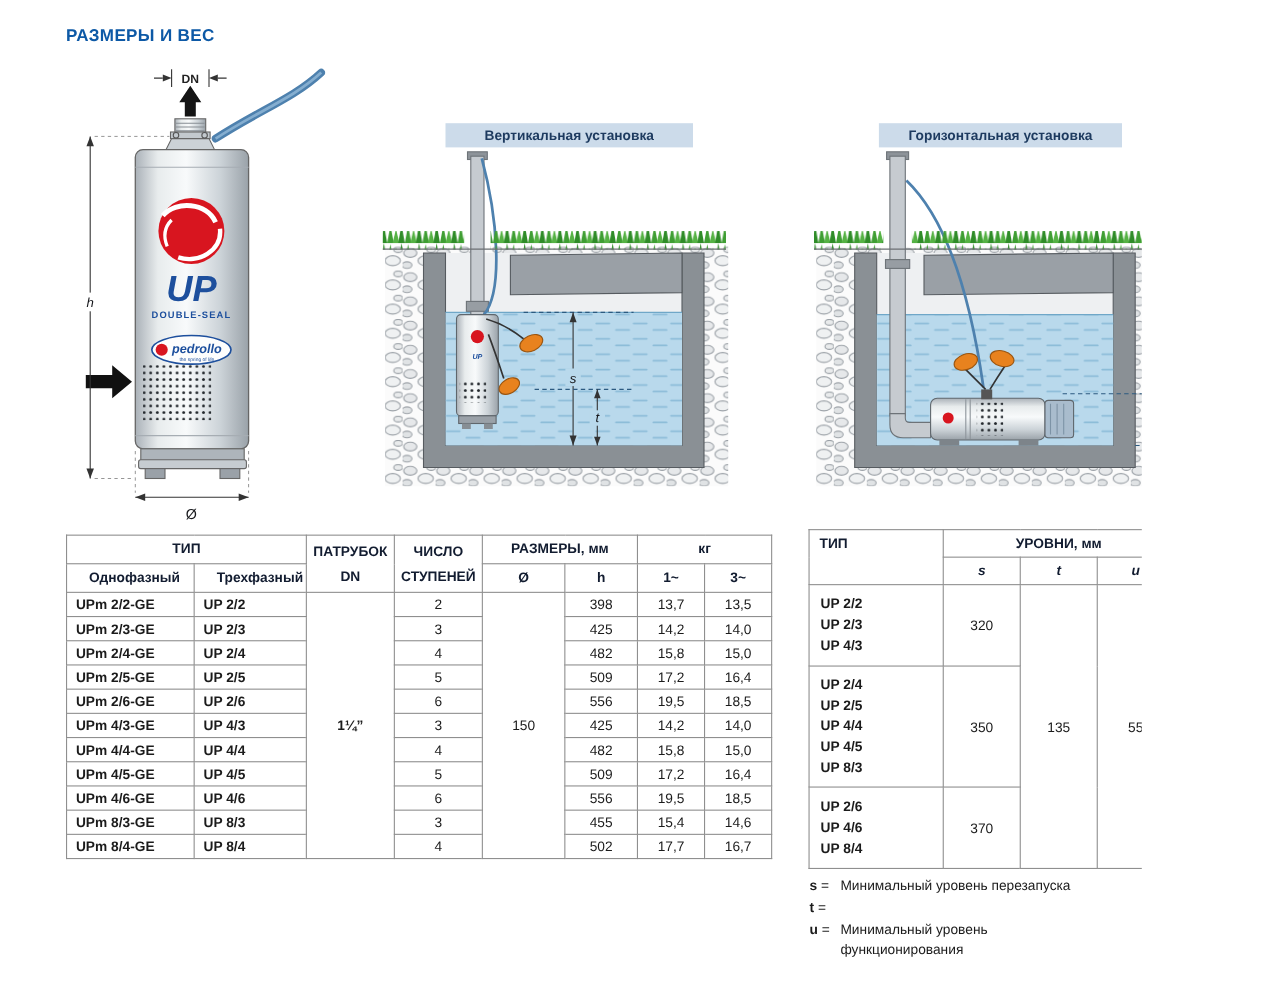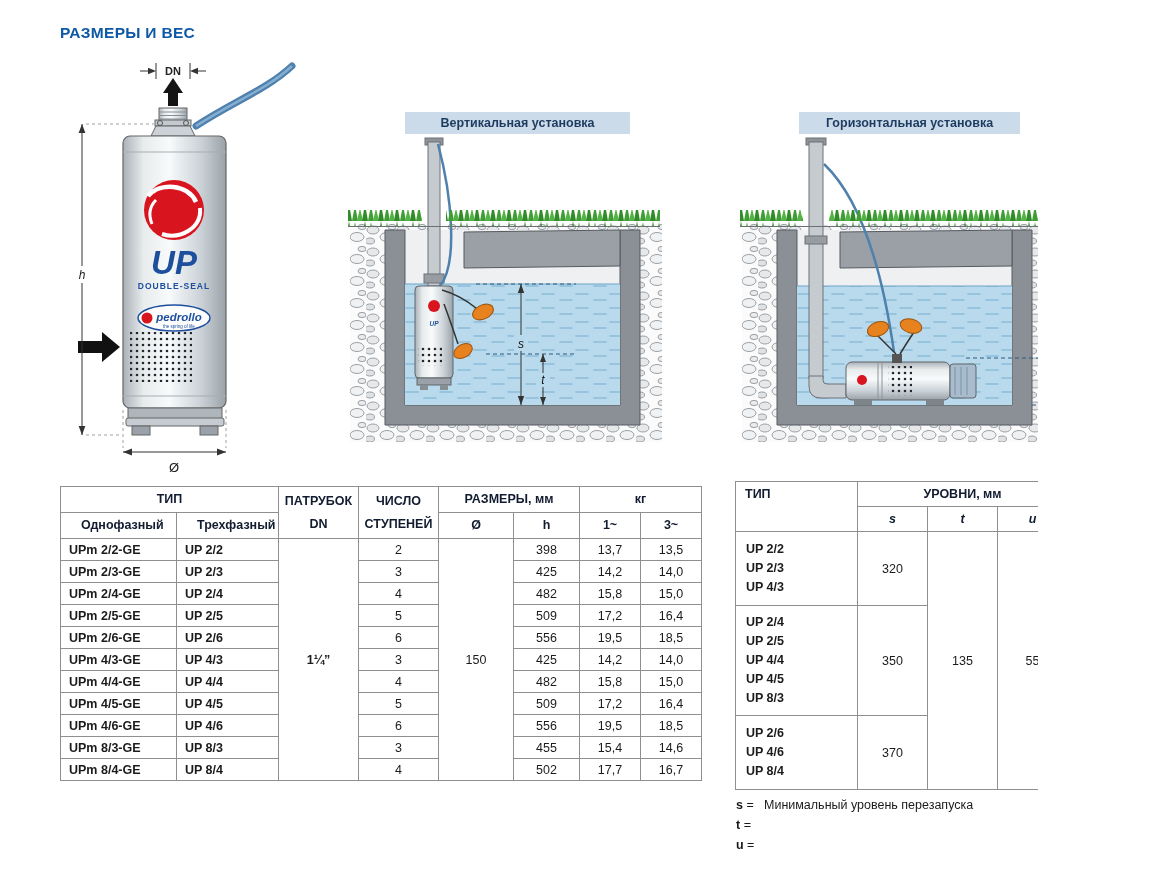--- a/index.html
+++ b/index.html
@@ -481,16 +481,17 @@
   <div class="legend" id="legend">
       <div class="legend-item">
         <span class="legend-key"><b>s</b> =</span>
         <span class="legend-text">Минимальный уровень перезапуска</span>
       </div>
       <div class="legend-item">
         <span class="legend-key"><b>t</b> =</span>
       </div>
       <div class="legend-item">
         <span class="legend-key"><b>u</b> =</span>
+        <span class="legend-text">Минимальный уровень функционирования</span>
       </div>
     </div>
 
 </div>
 
 </body></html>

